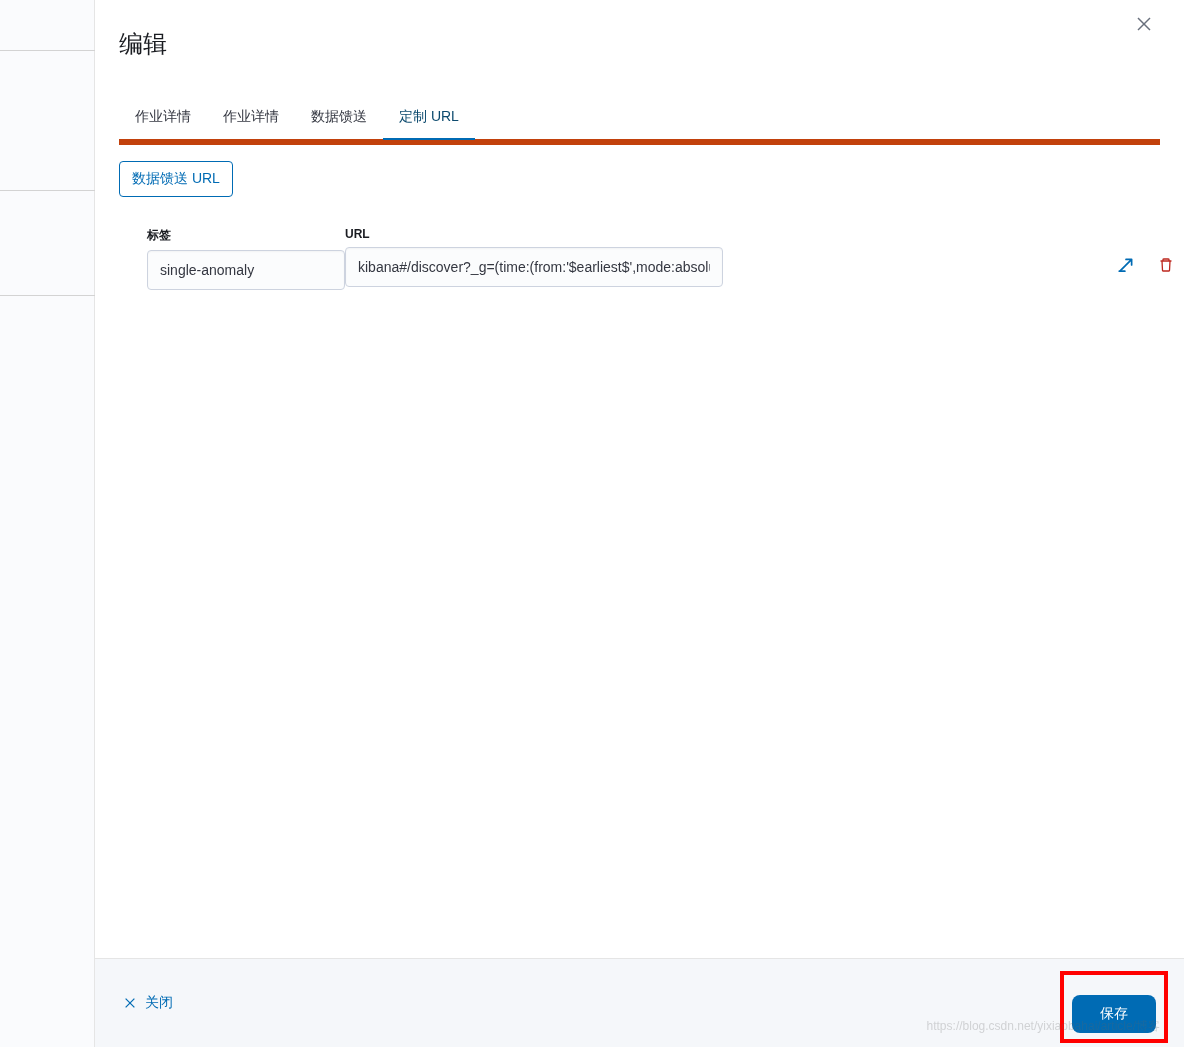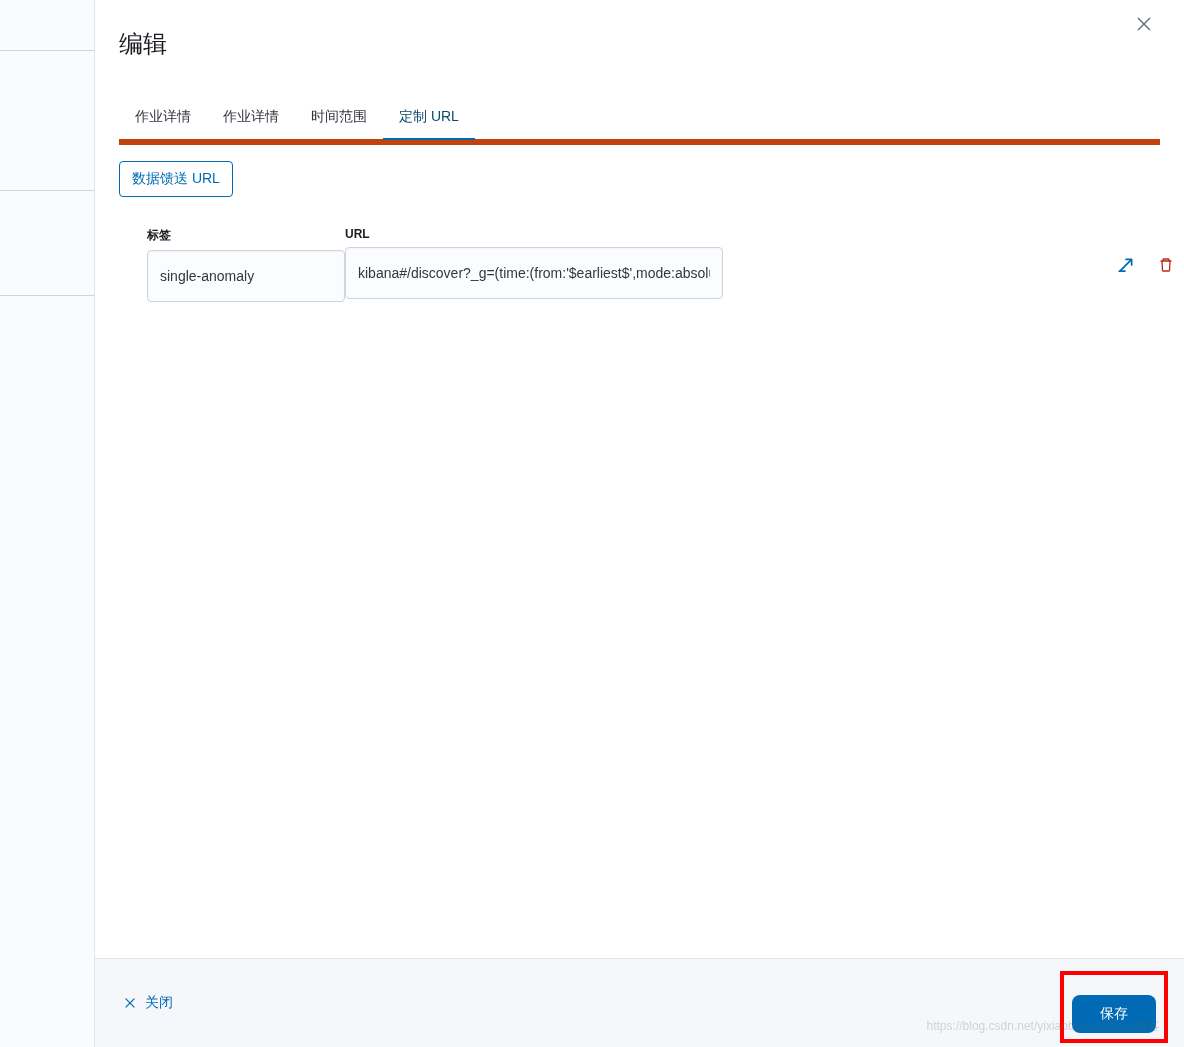--- a/index.html
+++ b/index.html
@@ -113,21 +113,21 @@
     }
     .field-label {
       font-size: 12px;
       font-weight: 600;
       color: #1a1c21;
       margin-bottom: 6px;
       display: block;
     }
     .text-input {
       width: 100%;
-      height: 52px;
+      height: 40px;
       padding: 8px 12px;
       border: 1px solid #cdd3df;
       border-radius: 4px;
       background: #fbfcfd;
       font-size: 14px;
       color: #343741;
       box-shadow: inset 0 1px 2px rgba(0,0,0,0.04);
       font-family: inherit;
     }
     .icon-btn {
@@ -198,21 +198,21 @@
       <svg viewBox="0 0 16 16" fill="none" stroke="currentColor" stroke-width="1.5">
         <line x1="2" y1="2" x2="14" y2="14"></line>
         <line x1="14" y1="2" x2="2" y2="14"></line>
       </svg>
     </div>
   </div>
 
   <div class="tabs">
     <div class="tab">作业详情</div>
     <div class="tab">作业详情</div>
-    <div class="tab">时间范围</div>
+    <div class="tab">数据馈送</div>
     <div class="tab active">定制 URL</div>
   </div>
 
   <div class="content">
     <button class="add-btn">数据馈送 URL</button>
 
     <div class="form-row">
       <div class="form-col-label">
         <label class="field-label">标签</label>
         <input type="text" class="text-input" value="single-anomaly" style="">

